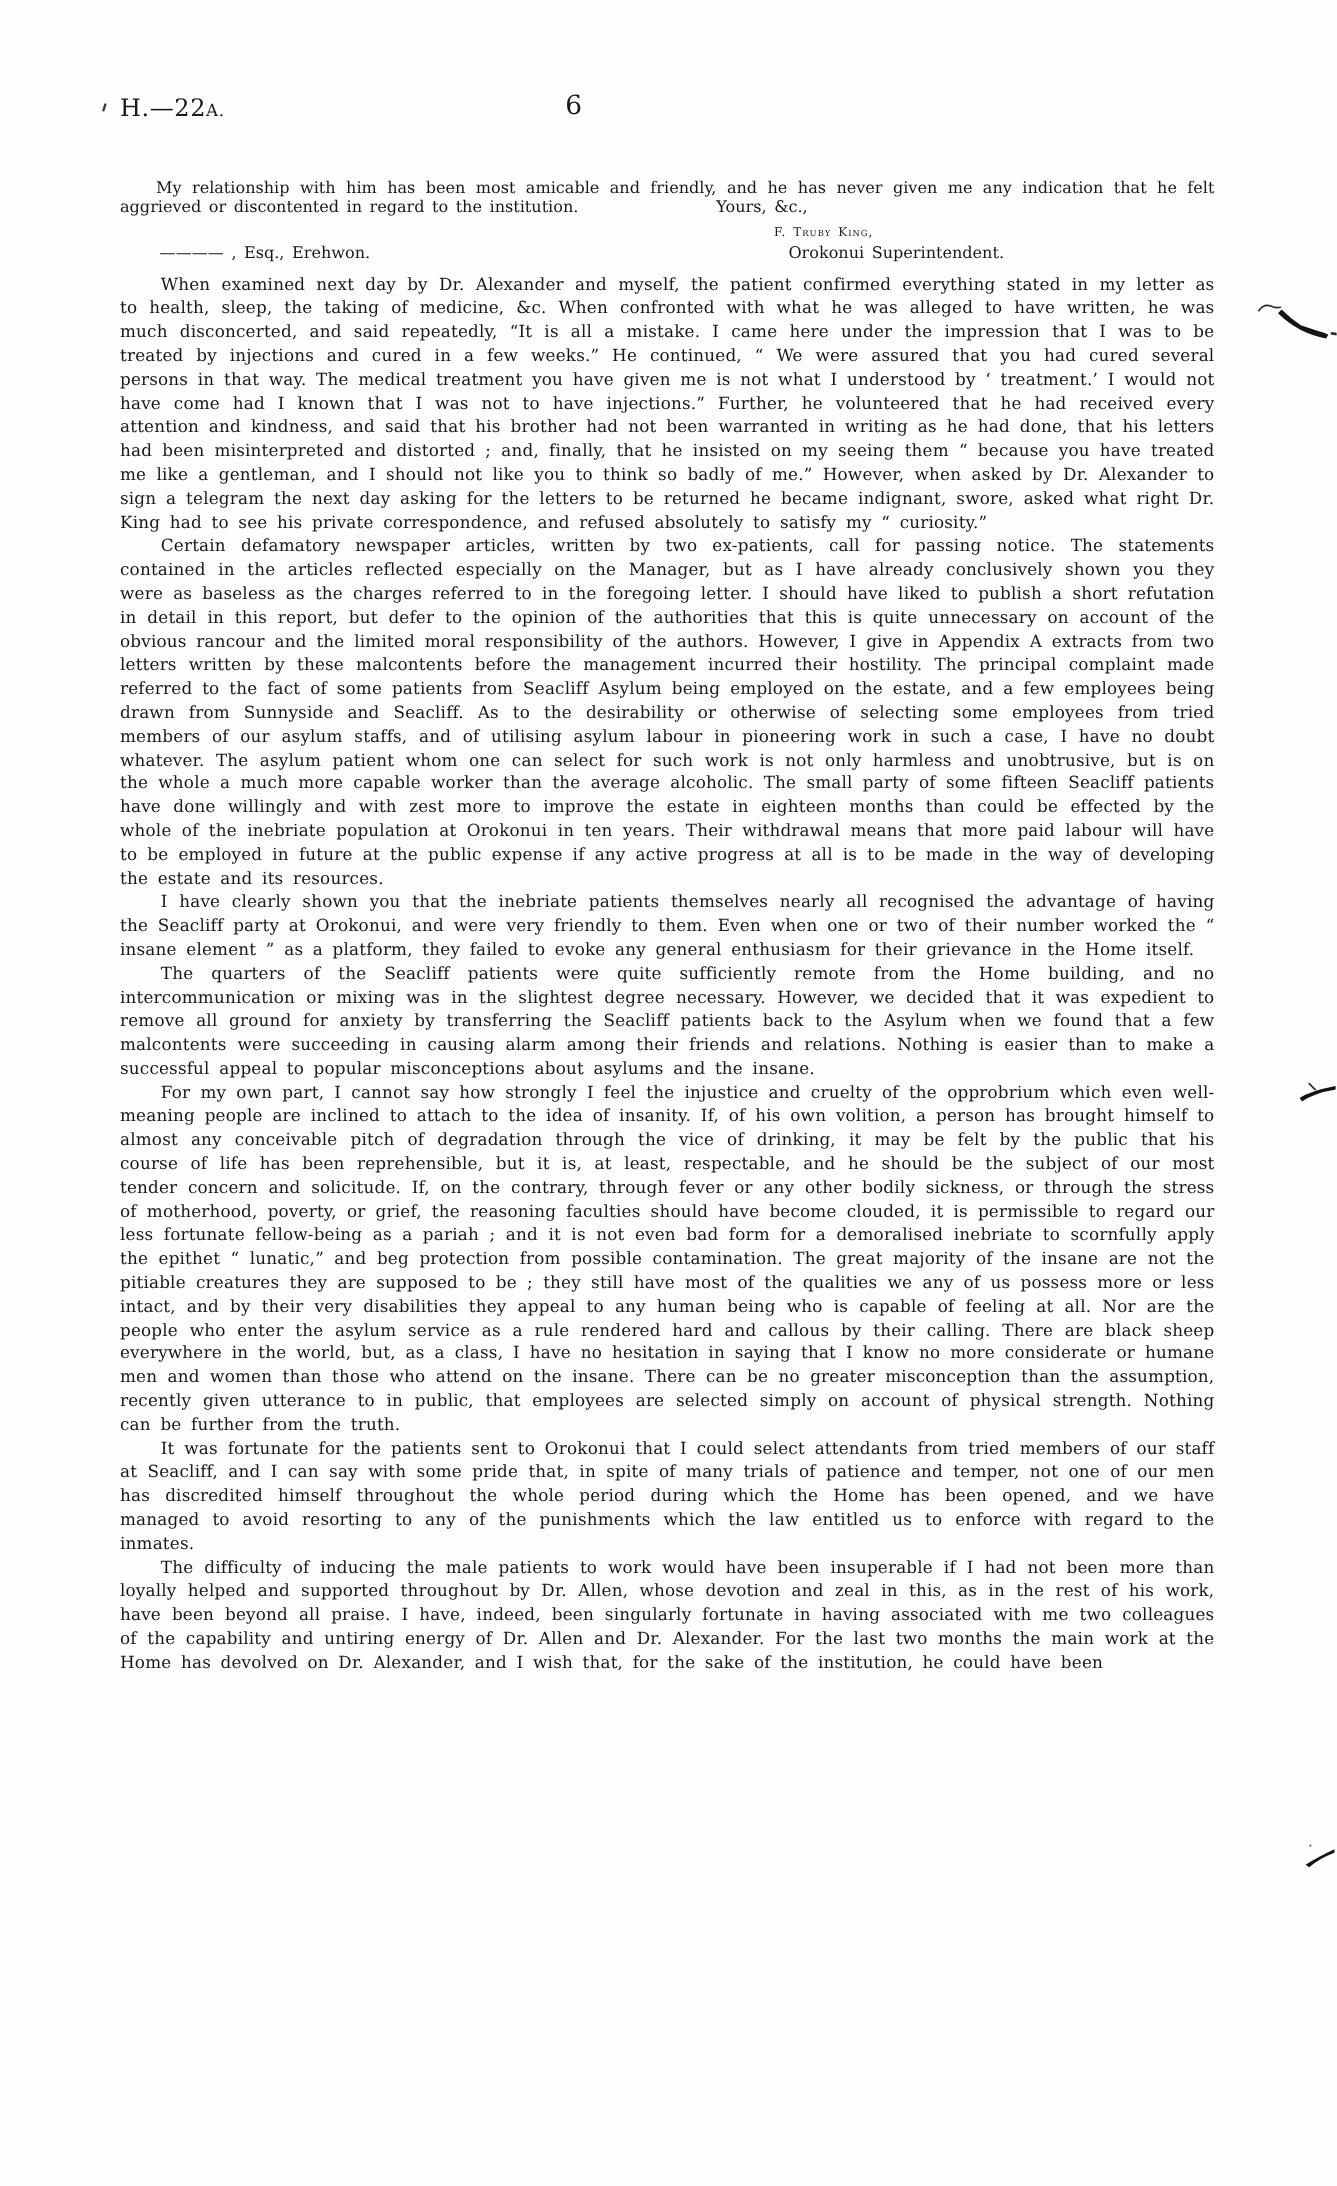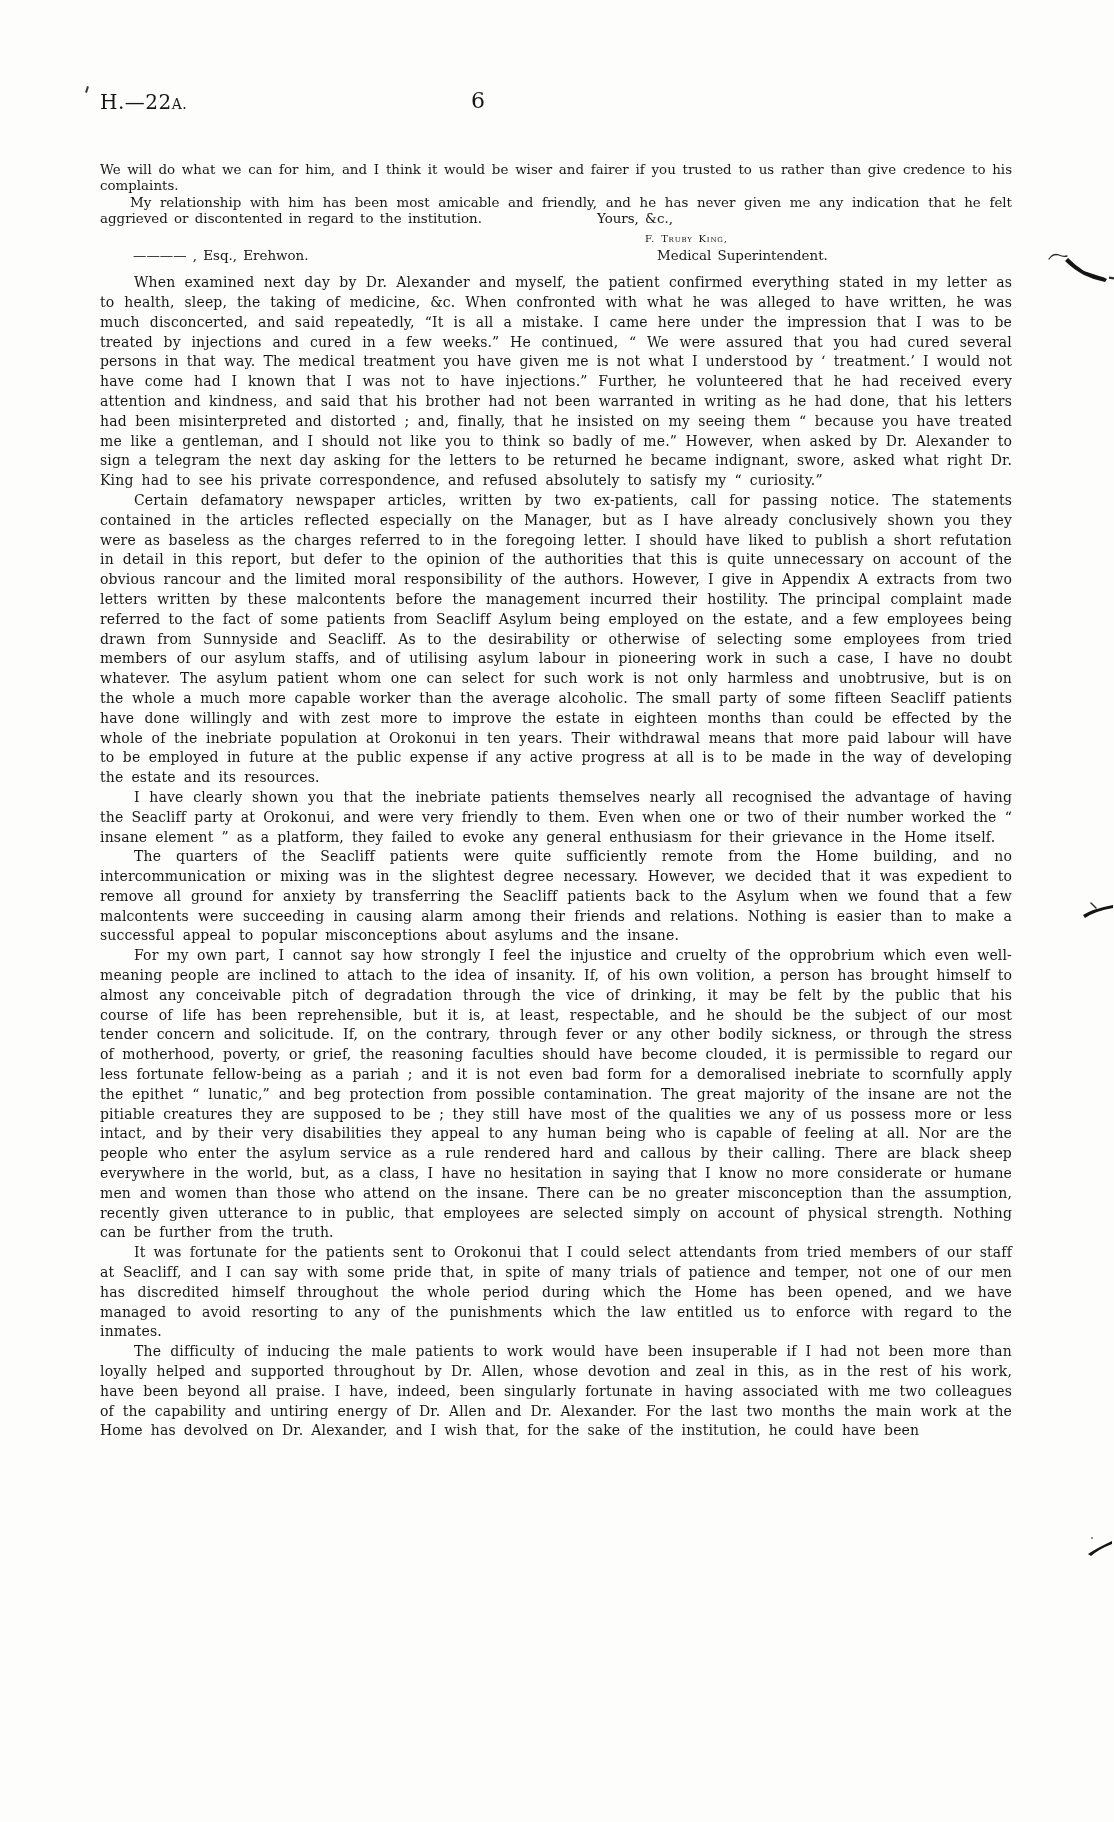--- a/index.html
+++ b/index.html
@@ -20,21 +20,20 @@
     position: absolute;
     left: 100px;
     top: 78px;
     width: 912px;
   }
   
   .header {
     position: relative;
     height: 28px;
     margin-bottom: 44px;
-    margin-top: 12px;
   }
   .docref {
     font-size: 20px;
     letter-spacing: 0.5px;
   }
   .docref .small-suffix {
     font-size: 14px;
     letter-spacing: 0.5px;
   }
   .pagenum {
@@ -118,28 +117,27 @@
   <div class="tick-topleft"></div>
 
   <div class="content">
 
     <div class="header">
       <span class="docref"><span>H.—22</span><span class="small-suffix">A.</span></span>
       <span class="pagenum">6</span>
     </div>
 
     <div class="letter">
-      <p>We will do what we can for him, and I think it would be wiser and fairer if you trusted to us rather than give credence to his complaints.</p>
       <p class="indent"><span>My relationship with him has been most amicable and friendly, and he has never given me any indication that he felt aggrieved or discontented in regard to the institution.</span><span class="yours">Yours, &amp;c.,</span></p>
       <div class="sig-line">
         <span class="signature-name">F. Truby King,</span>
       </div>
       <div class="addr-line">
         <span class="addressee">———— , Esq., Erehwon.</span>
-        <span class="sig-title">Medical Superintendent.</span>
+        <span class="sig-title">Orokonui Superintendent.</span>
       </div>
     </div>
 
     <div class="report">
       <p>When examined next day by Dr. Alexander and myself, the patient confirmed everything stated in my letter as to health, sleep, the taking of medicine, &amp;c.  When confronted with what he was alleged to have written, he was much disconcerted, and said repeatedly, “It is all a mistake. I came here under the impression that I was to be treated by injections and cured in a few weeks.” He continued, “ We were assured that you had cured several persons in that way.  The medical treatment you have given me is not what I understood by ‘ treatment.’  I would not have come had I known that I was not to have injections.”  Further, he volunteered that he had received every attention and kindness, and said that his brother had not been warranted in writing as he had done, that his letters had been misinterpreted and distorted ; and, finally, that he insisted on my seeing them “ because you have treated me like a gentleman, and I should not like you to think so badly of me.”  However, when asked by Dr. Alexander to sign a telegram the next day asking for the letters to be returned he became indignant, swore, asked what right Dr. King had to see his private correspondence, and refused absolutely to satisfy my “ curiosity.”</p>
       <p>Certain defamatory newspaper articles, written by two ex-patients, call for passing notice. The statements contained in the articles reflected especially on the Manager, but as I have already conclusively shown you they were as baseless as the charges referred to in the foregoing letter.  I should have liked to publish a short refutation in detail in this report, but defer to the opinion of the authorities that this is quite unnecessary on account of the obvious rancour and the limited moral responsibility of the authors.  However, I give in Appendix A extracts from two letters written by these malcontents before the management incurred their hostility.  The principal complaint made referred to the fact of some patients from Seacliff Asylum being employed on the estate, and a few employees being drawn from Sunnyside and Seacliff.  As to the desirability or otherwise of selecting some employees from tried members of our asylum staffs, and of utilising asylum labour in pioneering work in such a case, I have no doubt whatever.  The asylum patient whom one can select for such work is not only harmless and unobtrusive, but is on the whole a much more capable worker than the average alcoholic.  The small party of some fifteen Seacliff patients have done willingly and with zest more to improve the estate in eighteen months than could be effected by the whole of the inebriate population at Orokonui in ten years.  Their withdrawal means that more paid labour will have to be employed in future at the public expense if any active progress at all is to be made in the way of developing the estate and its resources.</p>
       <p>I have clearly shown you that the inebriate patients themselves nearly all recognised the advantage of having the Seacliff party at Orokonui, and were very friendly to them.  Even when one or two of their number worked the “ insane element ” as a platform, they failed to evoke any general enthusiasm for their grievance in the Home itself.</p>
       <p>The quarters of the Seacliff patients were quite sufficiently remote from the Home building, and no intercommunication or mixing was in the slightest degree necessary.  However, we decided that it was expedient to remove all ground for anxiety by transferring the Seacliff patients back to the Asylum when we found that a few malcontents were succeeding in causing alarm among their friends and relations.  Nothing is easier than to make a successful appeal to popular misconceptions about asylums and the insane.</p>
       <p>For my own part, I cannot say how strongly I feel the injustice and cruelty of the opprobrium which even well-meaning people are inclined to attach to the idea of insanity.  If, of his own volition, a person has brought himself to almost any conceivable pitch of degradation through the vice of drinking, it may be felt by the public that his course of life has been reprehensible, but it is, at least, respectable, and he should be the subject of our most tender concern and solicitude. If, on the contrary, through fever or any other bodily sickness, or through the stress of motherhood, poverty, or grief, the reasoning faculties should have become clouded, it is permissible to regard our less fortunate fellow-being as a pariah ; and it is not even bad form for a demoralised inebriate to scornfully apply the epithet “ lunatic,” and beg protection from possible contamination. The great majority of the insane are not the pitiable creatures they are supposed to be ; they still have most of the qualities we any of us possess more or less intact, and by their very disabilities they appeal to any human being who is capable of feeling at all.  Nor are the people who enter the asylum service as a rule rendered hard and callous by their calling.  There are black sheep everywhere in the world, but, as a class, I have no hesitation in saying that I know no more considerate or humane men and women than those who attend on the insane.  There can be no greater misconception than the assumption, recently given utterance to in public, that employees are selected simply on account of physical strength.  Nothing can be further from the truth.</p>
       <p>It was fortunate for the patients sent to Orokonui that I could select attendants from tried members of our staff at Seacliff, and I can say with some pride that, in spite of many trials of patience and temper, not one of our men has discredited himself throughout the whole period during which the Home has been opened, and we have managed to avoid resorting to any of the punishments which the law entitled us to enforce with regard to the inmates.</p>

